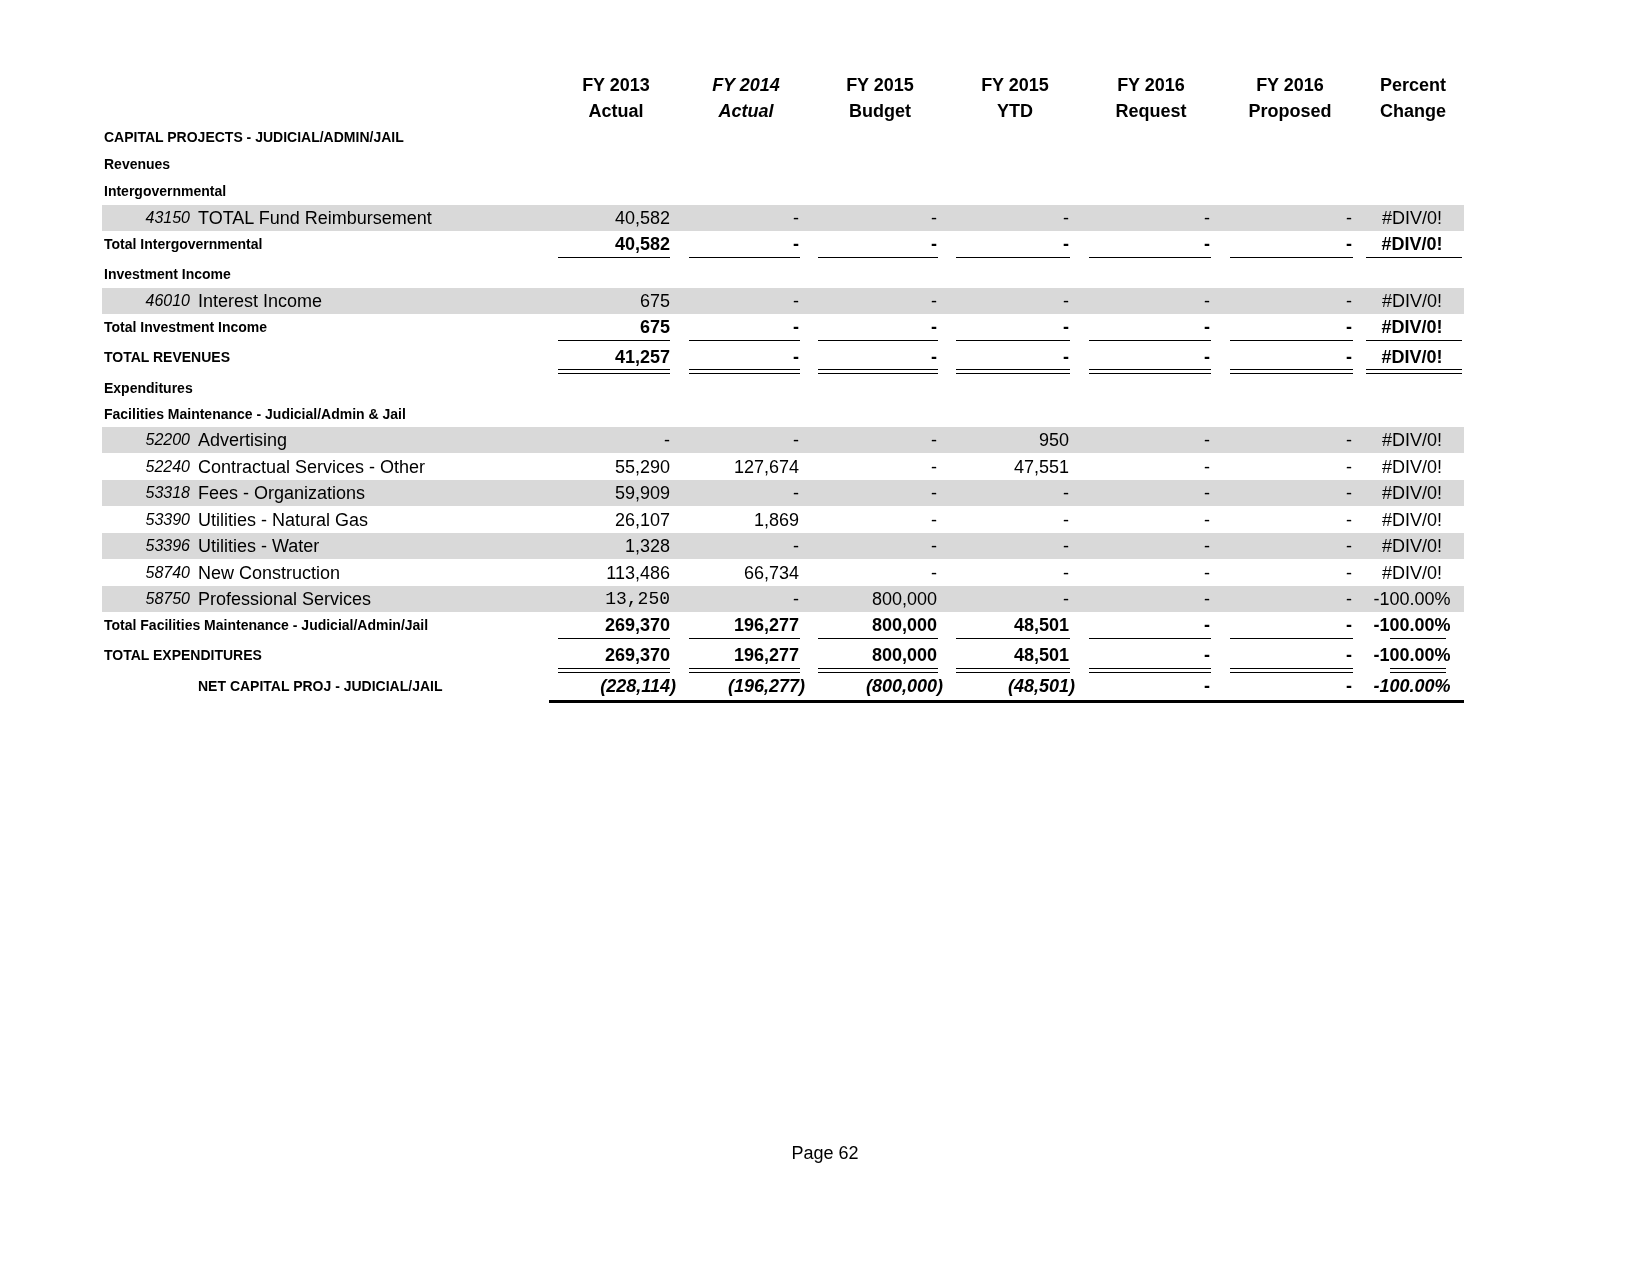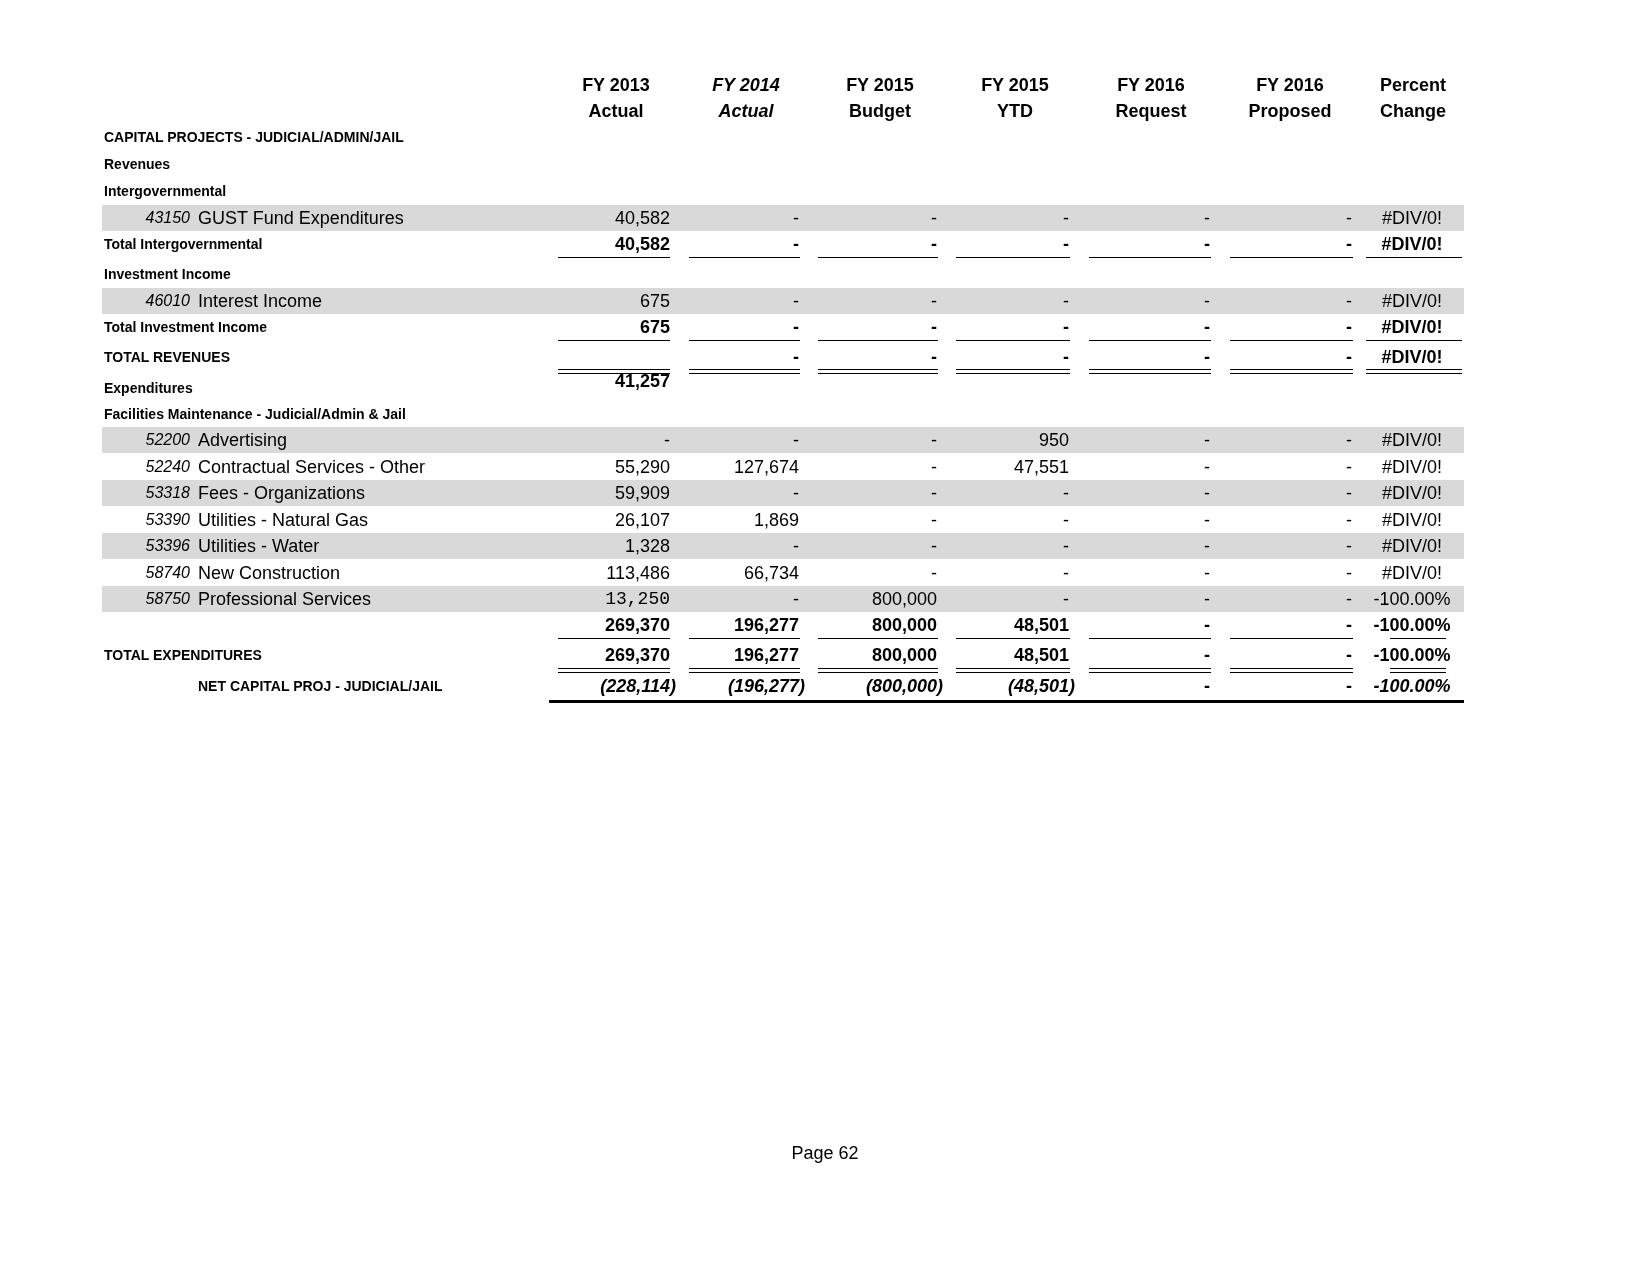--- a/index.html
+++ b/index.html
@@ -60,21 +60,21 @@
 </div>
 <div class="row" style="top:151px;">
   <span class="lbl bold">Revenues</span>
 </div>
 <div class="row" style="top:178px;">
   <span class="lbl bold">Intergovernmental</span>
 </div>
 
 <div class="row shade" style="top:205px;">
   <span class="code">43150</span>
-  <span class="name">GUST Fund Expenditures</span>
+  <span class="name">TOTAL Fund Reimbursement</span>
   <span class="cell" style="right:794px;">40,582</span>
   <span class="cell" style="right:665px;">-</span>
   <span class="cell" style="right:527px;">-</span>
   <span class="cell" style="right:395px;">-</span>
   <span class="cell" style="right:254px;">-</span>
   <span class="cell" style="right:112px;">-</span>
   <span class="pct">#DIV/0!</span>
 </div>
 
 <div class="row" style="top:231px;">
@@ -124,21 +124,21 @@
 <div class="line" style="top:340px; left:558px; width:112px;"></div>
 <div class="line" style="top:340px; left:689px; width:111px;"></div>
 <div class="line" style="top:340px; left:818px; width:120px;"></div>
 <div class="line" style="top:340px; left:956px; width:114px;"></div>
 <div class="line" style="top:340px; left:1089px; width:122px;"></div>
 <div class="line" style="top:340px; left:1230px; width:123px;"></div>
 <div class="line" style="top:340px; left:1366px; width:96px;"></div>
 
 <div class="row" style="top:344px;">
   <span class="lbl bold">TOTAL REVENUES</span>
-  <span class="cell bold" style="right:794px;margin-top:24px;">41,257</span>
+  <span class="cell bold" style="right:794px;">41,257</span>
   <span class="cell bold" style="right:665px;">-</span>
   <span class="cell bold" style="right:527px;">-</span>
   <span class="cell bold" style="right:395px;">-</span>
   <span class="cell bold" style="right:254px;">-</span>
   <span class="cell bold" style="right:112px;">-</span>
   <span class="pct bold">#DIV/0!</span>
 </div>
 <div class="dline" style="top:369px; left:558px; width:112px;"></div>
 <div class="dline" style="top:369px; left:689px; width:111px;"></div>
 <div class="dline" style="top:369px; left:818px; width:120px;"></div>
@@ -226,20 +226,21 @@
   <span class="cell" style="right:794px;font-family:Liberation Mono, monospace;">13,250</span>
   <span class="cell" style="right:665px;">-</span>
   <span class="cell" style="right:527px;">800,000</span>
   <span class="cell" style="right:395px;">-</span>
   <span class="cell" style="right:254px;">-</span>
   <span class="cell" style="right:112px;">-</span>
   <span class="pct">-100.00%</span>
 </div>
 
 <div class="row" style="top:612px;">
+  <span class="lbl bold">Total Facilities Maintenance - Judicial/Admin/Jail</span>
   <span class="cell bold" style="right:794px;">269,370</span>
   <span class="cell bold" style="right:665px;">196,277</span>
   <span class="cell bold" style="right:527px;">800,000</span>
   <span class="cell bold" style="right:395px;">48,501</span>
   <span class="cell bold" style="right:254px;">-</span>
   <span class="cell bold" style="right:112px;">-</span>
   <span class="pct bold">-100.00%</span>
 </div>
 <div class="line" style="top:638px; left:558px; width:112px;"></div>
 <div class="line" style="top:638px; left:689px; width:111px;"></div>

